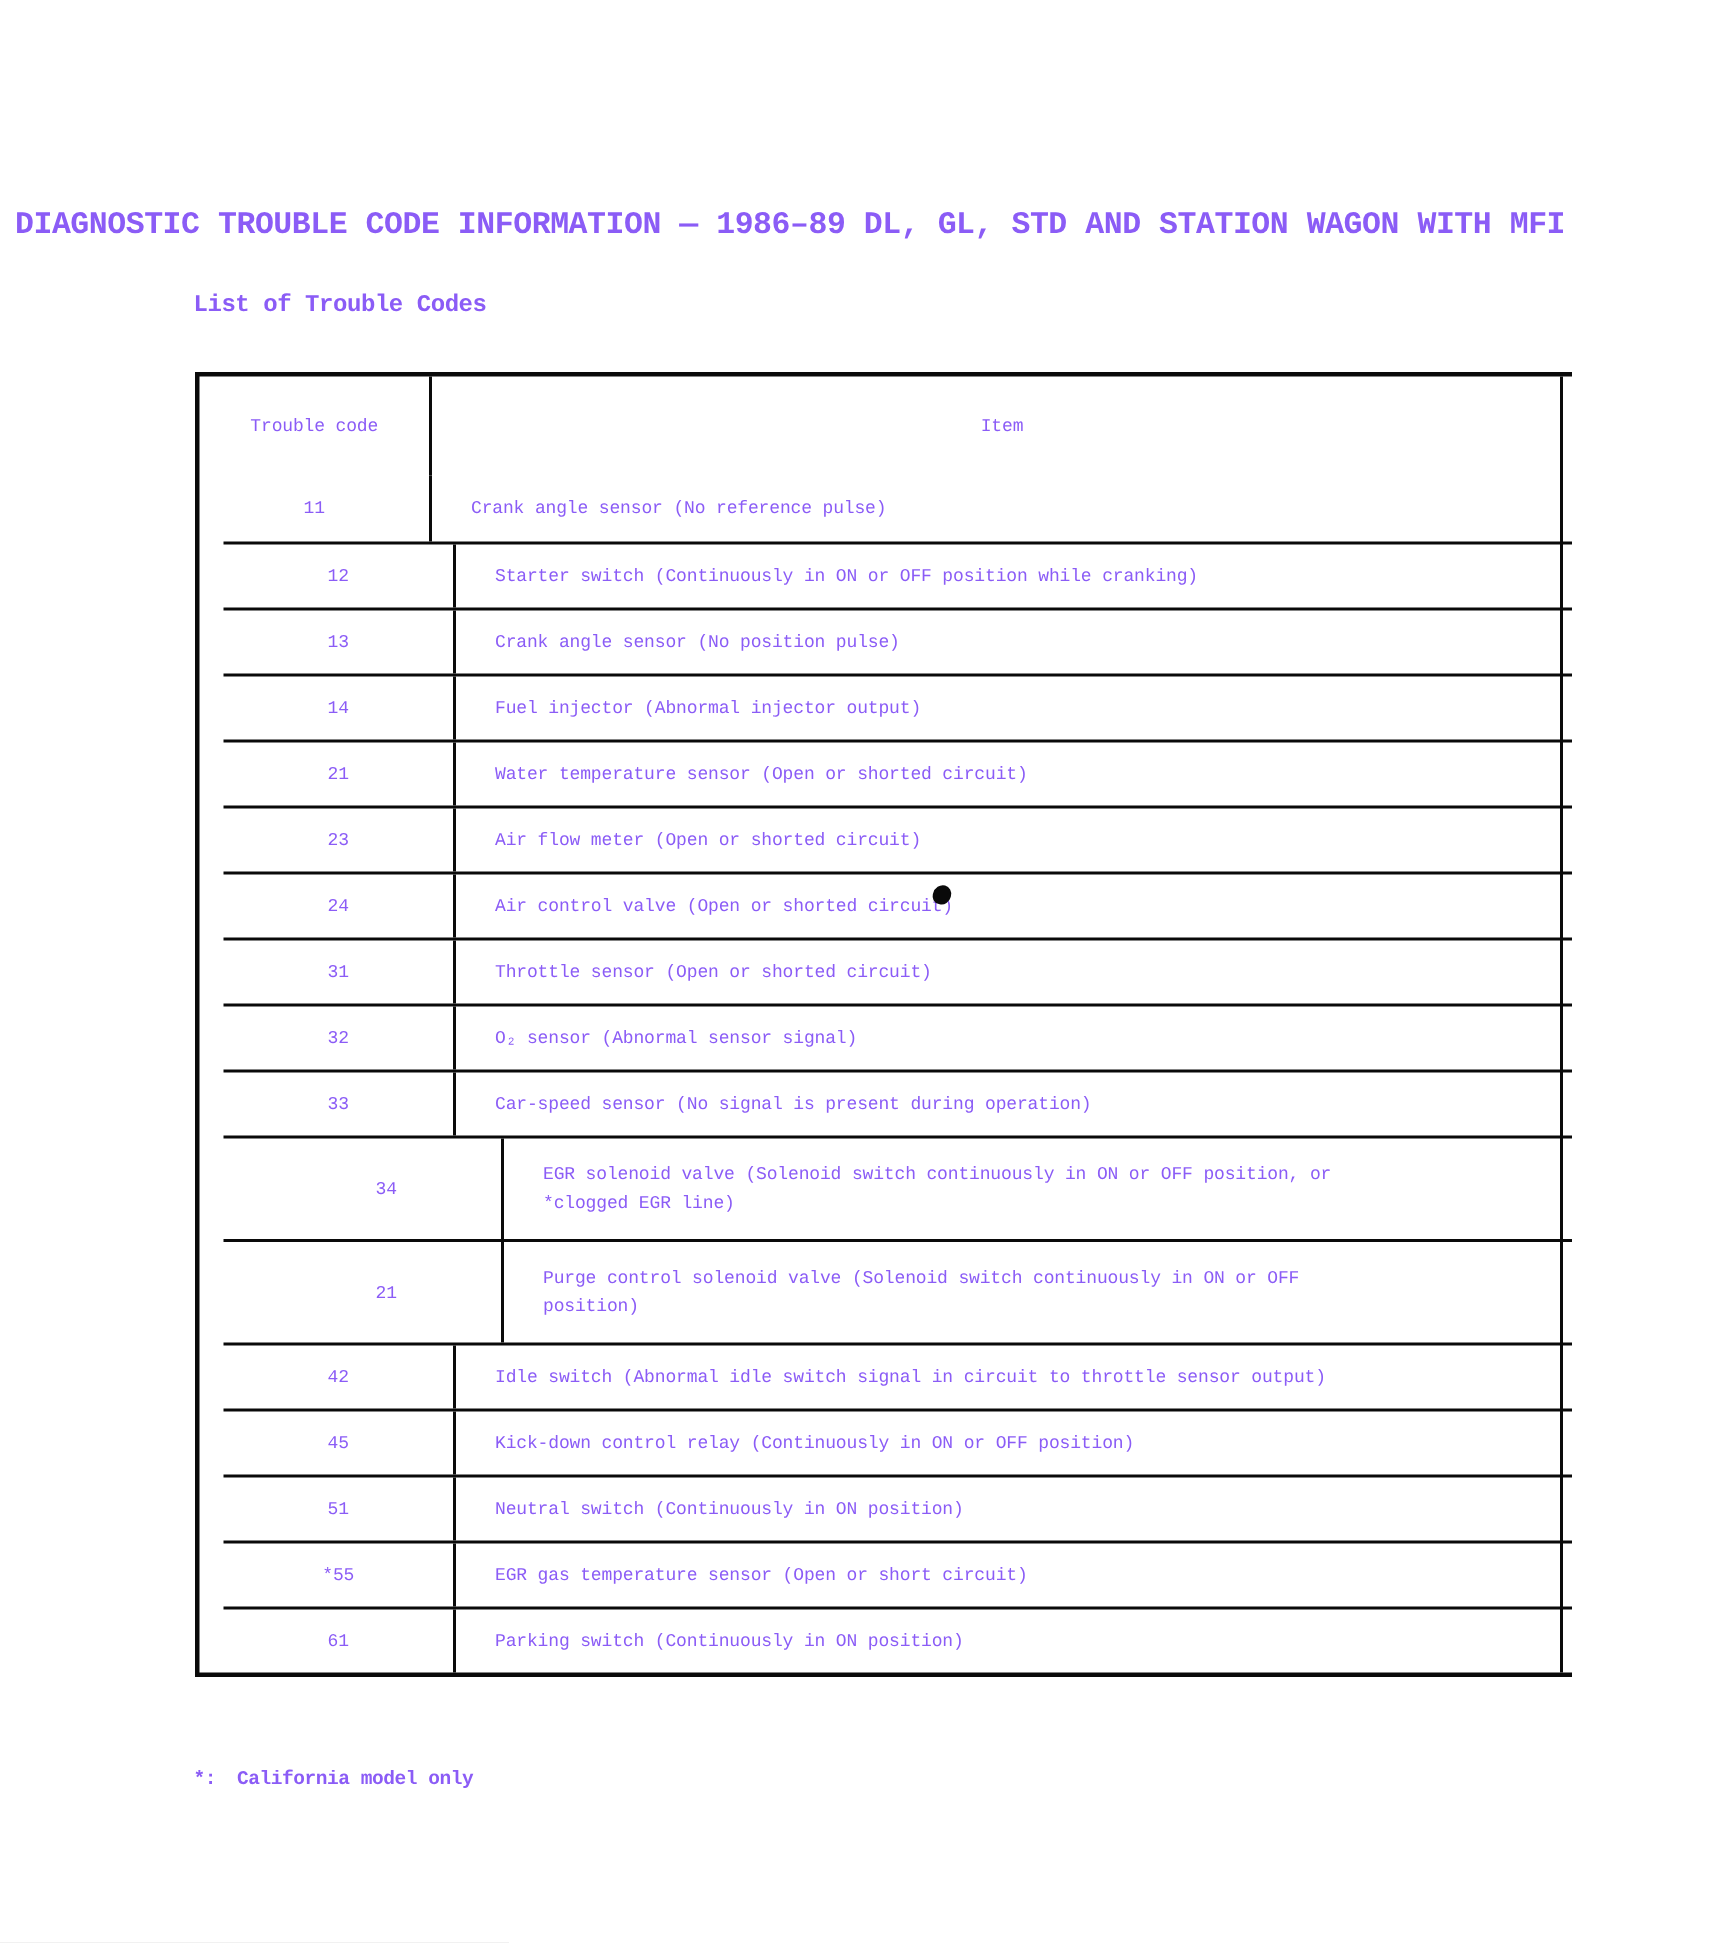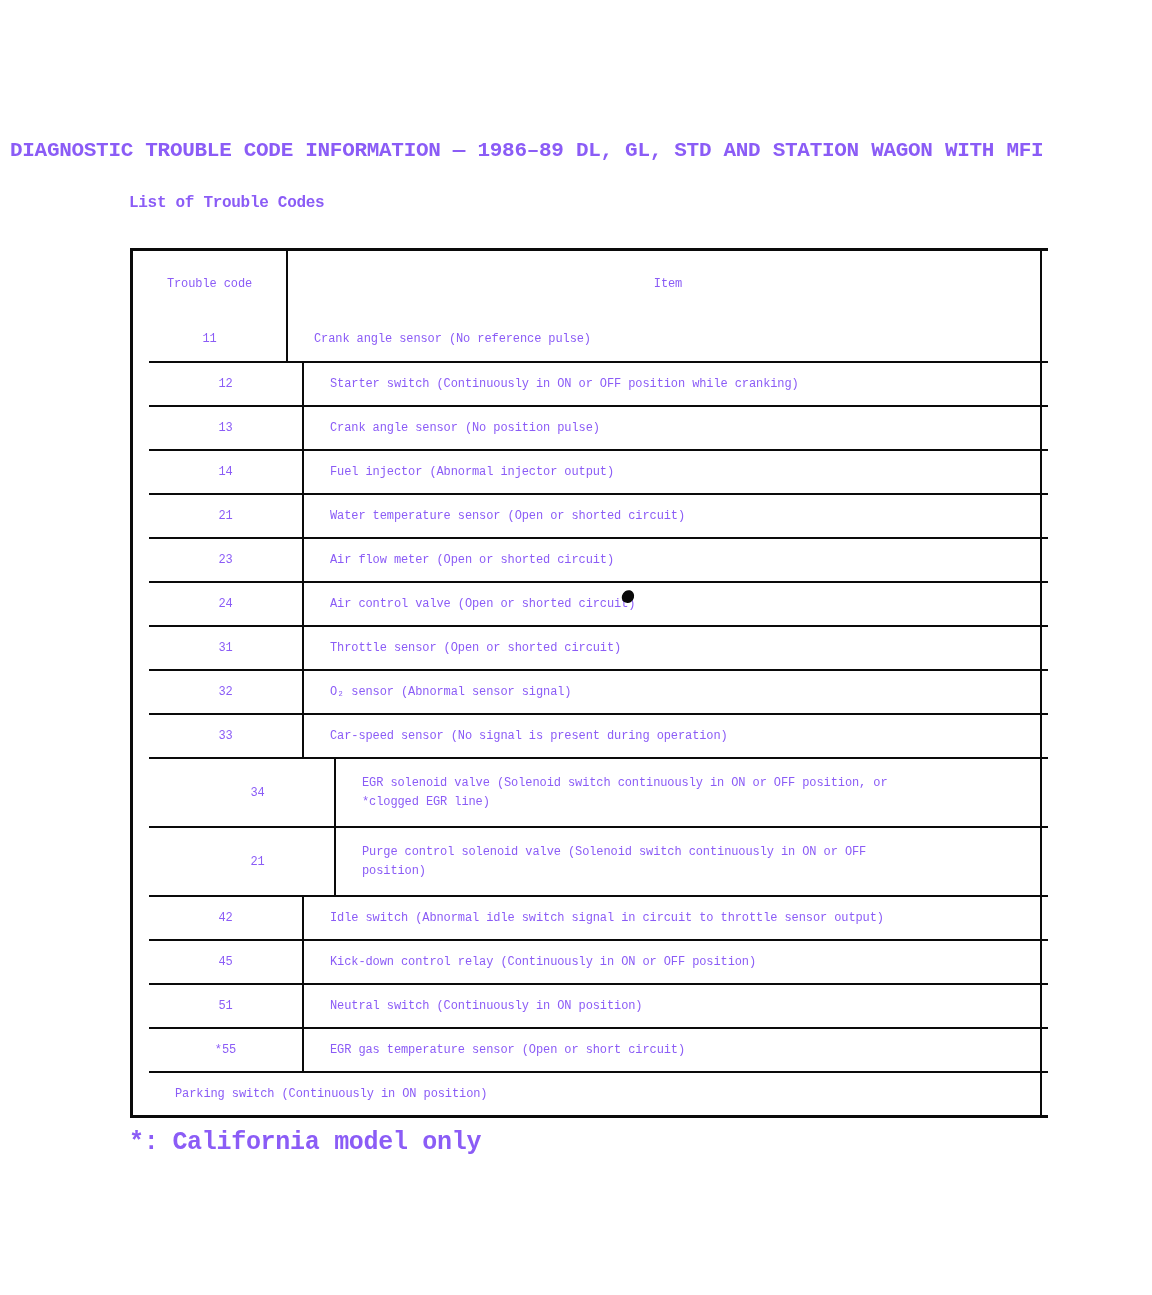--- a/index.html
+++ b/index.html
@@ -35,22 +35,22 @@
     width:155px; flex:0 0 155px; border-right:2px solid #0a0a0a;
     display:flex; align-items:center; justify-content:center;
   }
   .cell.item {
     flex:1; display:flex; align-items:center; padding-left:26px; padding-right:14px;
     white-space:pre-line; line-height:1.55;
   }
   .trow.head .cell { justify-content:center; padding:0; }
   .trow.head .cell.item { text-align:center; }
   .footnote {
-    position:absolute; left:129px; top:1128px;
-    font-size:25px; font-weight:bold; letter-spacing:-0.3px;
+    position:absolute; left:129px; top:1178px;
+    font-size:13px; font-weight:bold; letter-spacing:-0.3px;
   }
   .footnote .marker { margin-right:14px; }
   .ink-blot {
     position:absolute; left:622px; top:590px; width:12px; height:13px;
     background:#0a0a0a; border-radius:60% 50% 55% 45%; transform:rotate(14deg);
   }
 </style>
 </head>
 <body>
 
@@ -126,20 +126,21 @@
   </div>
         <div class="trow">
     <div class="cell code">51</div>
     <div class="cell item">Neutral switch (Continuously in ON position)</div>
   </div>
         <div class="trow">
     <div class="cell code">*55</div>
     <div class="cell item">EGR gas temperature sensor (Open or short circuit)</div>
   </div>
         <div class="trow">
+    <div class="cell code">61</div>
     <div class="cell item">Parking switch (Continuously in ON position)</div>
   </div>
       </div>
   </div>
 
   <div class="ink-blot"></div>
 
   <div class="footnote">
     <span class="marker">*:</span><span>California model only</span>
   </div>

